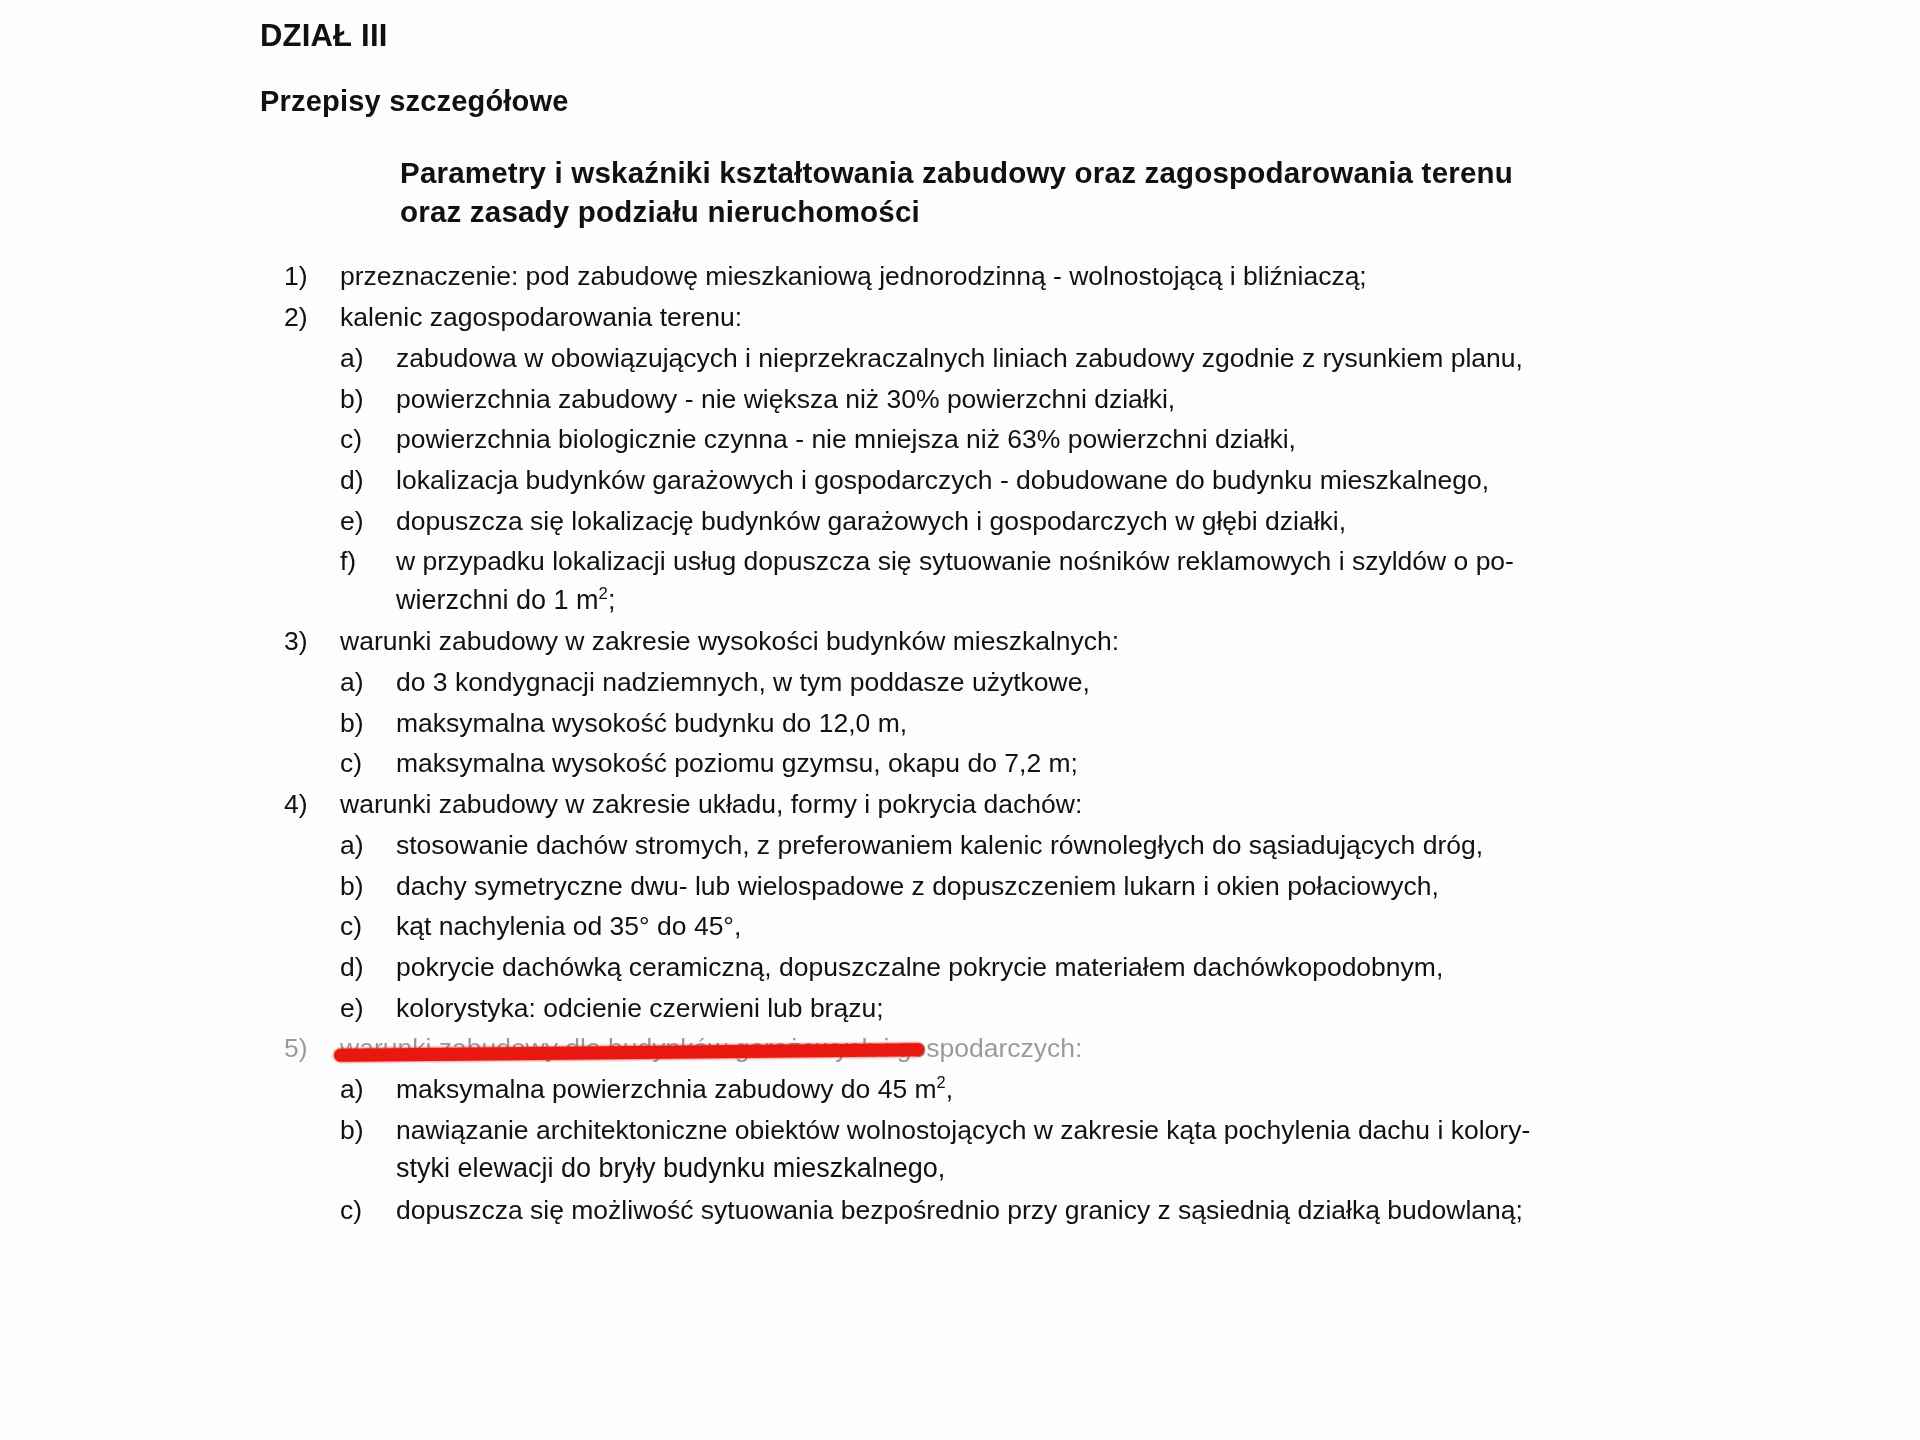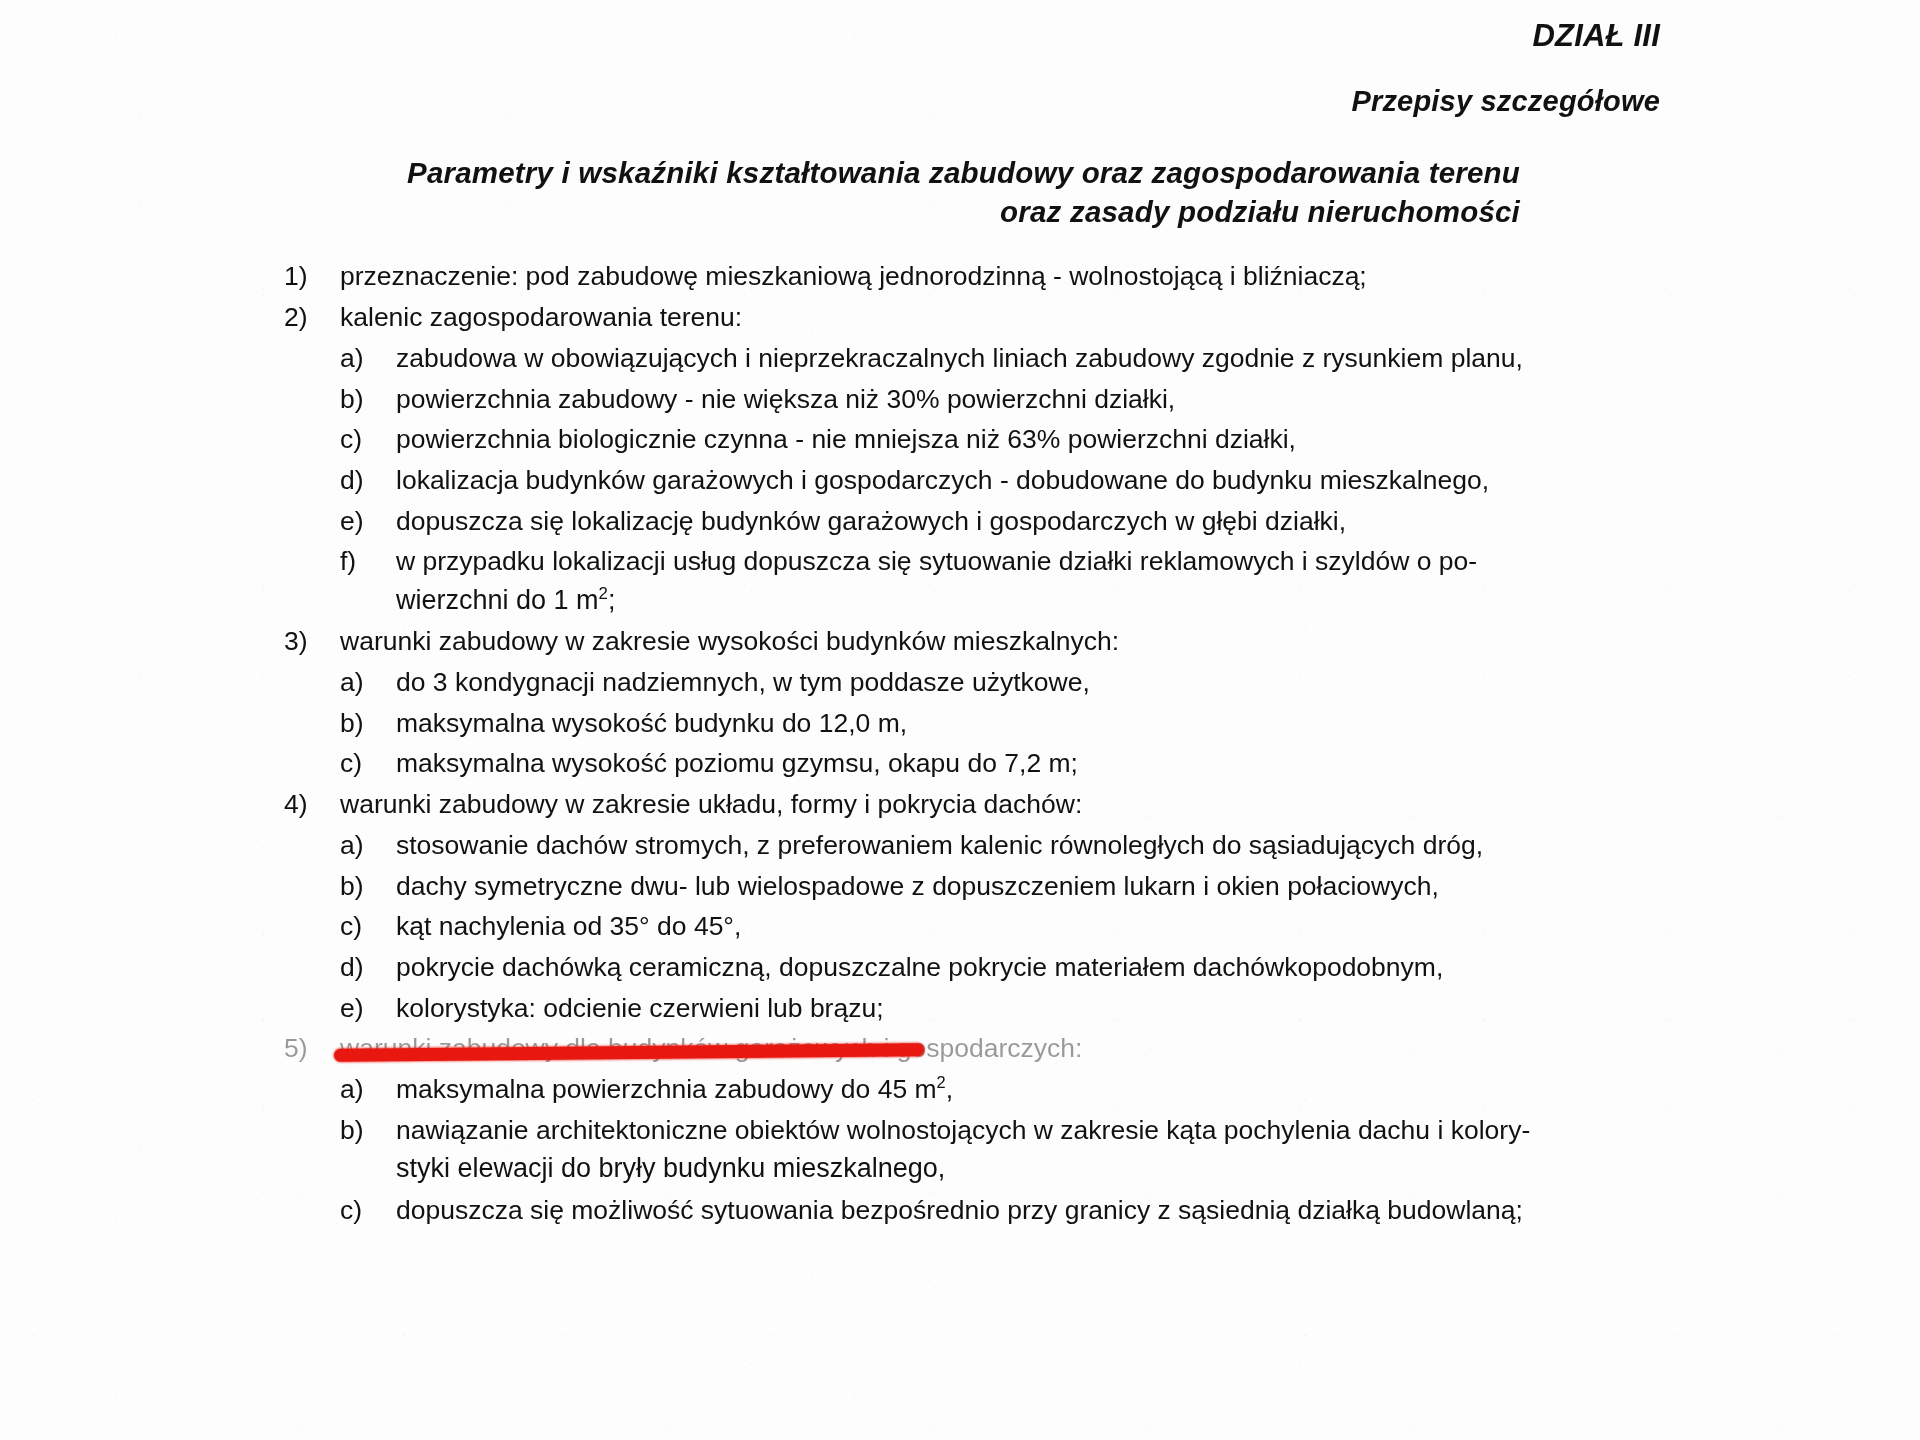--- a/index.html
+++ b/index.html
@@ -39,24 +39,23 @@
   }
 
   .content {
     position: relative;
     margin: 0 auto;
     width: 1400px;
     padding-top: 8px;
   }
 
   .heading {
-    text-align: right;
+    text-align: left;
     font-weight: bold;
     letter-spacing: 0.2px;
-    font-style: italic;
   }
   .h-dzial  { font-size: 31px; margin-top: 10px; }
   .h-przep  { font-size: 29px; margin-top: 31px; }
   .h-rozdz  { font-size: 30px; margin-top: 33px; }
   .h-param  {
     font-size: 29.5px;
     margin-top: 35px;
     line-height: 1.33;
     padding: 0 140px;
   }
@@ -177,21 +176,21 @@
       <div class="li2">
         <div class="mark">d)</div>
         <div class="body nojust">lokalizacja budynków garażowych i gospodarczych - dobudowane do budynku mieszkalnego,</div>
       </div>
       <div class="li2">
         <div class="mark">e)</div>
         <div class="body nojust">dopuszcza się lokalizację budynków garażowych i gospodarczych w głębi działki,</div>
       </div>
       <div class="li2">
         <div class="mark">f)</div>
-        <div class="body">w przypadku lokalizacji usług dopuszcza się sytuowanie działki reklamowych i szyldów o po-</div>
+        <div class="body">w przypadku lokalizacji usług dopuszcza się sytuowanie nośników reklamowych i szyldów o po-</div>
       </div>
       <div class="cont-line"><span>wierzchni do 1 m</span><sup>2</sup><span>;</span></div>
 
       <div class="li1">
         <div class="mark">3)</div>
         <div class="body">warunki zabudowy w zakresie wysokości budynków mieszkalnych:</div>
       </div>
       <div class="li2">
         <div class="mark">a)</div>
         <div class="body nojust">do 3 kondygnacji nadziemnych, w tym poddasze użytkowe,</div>

